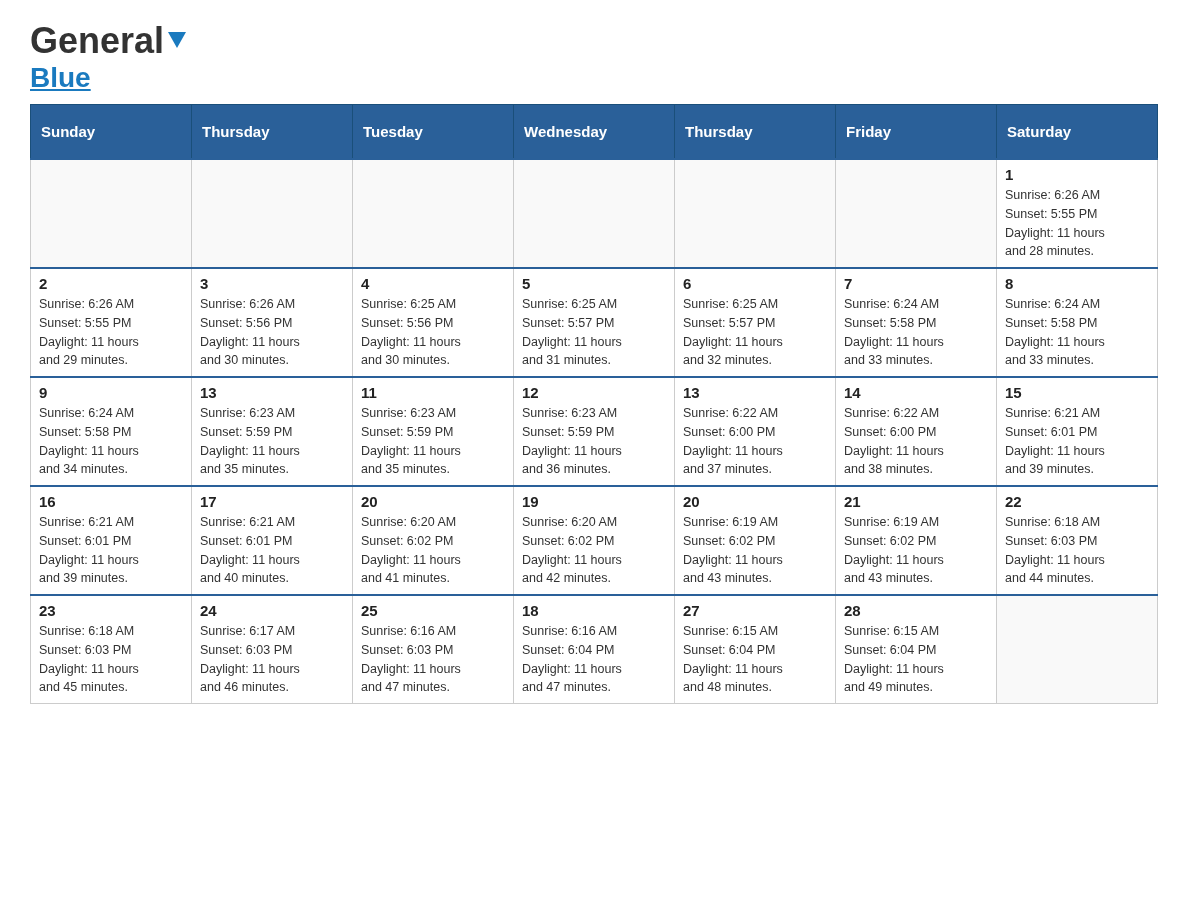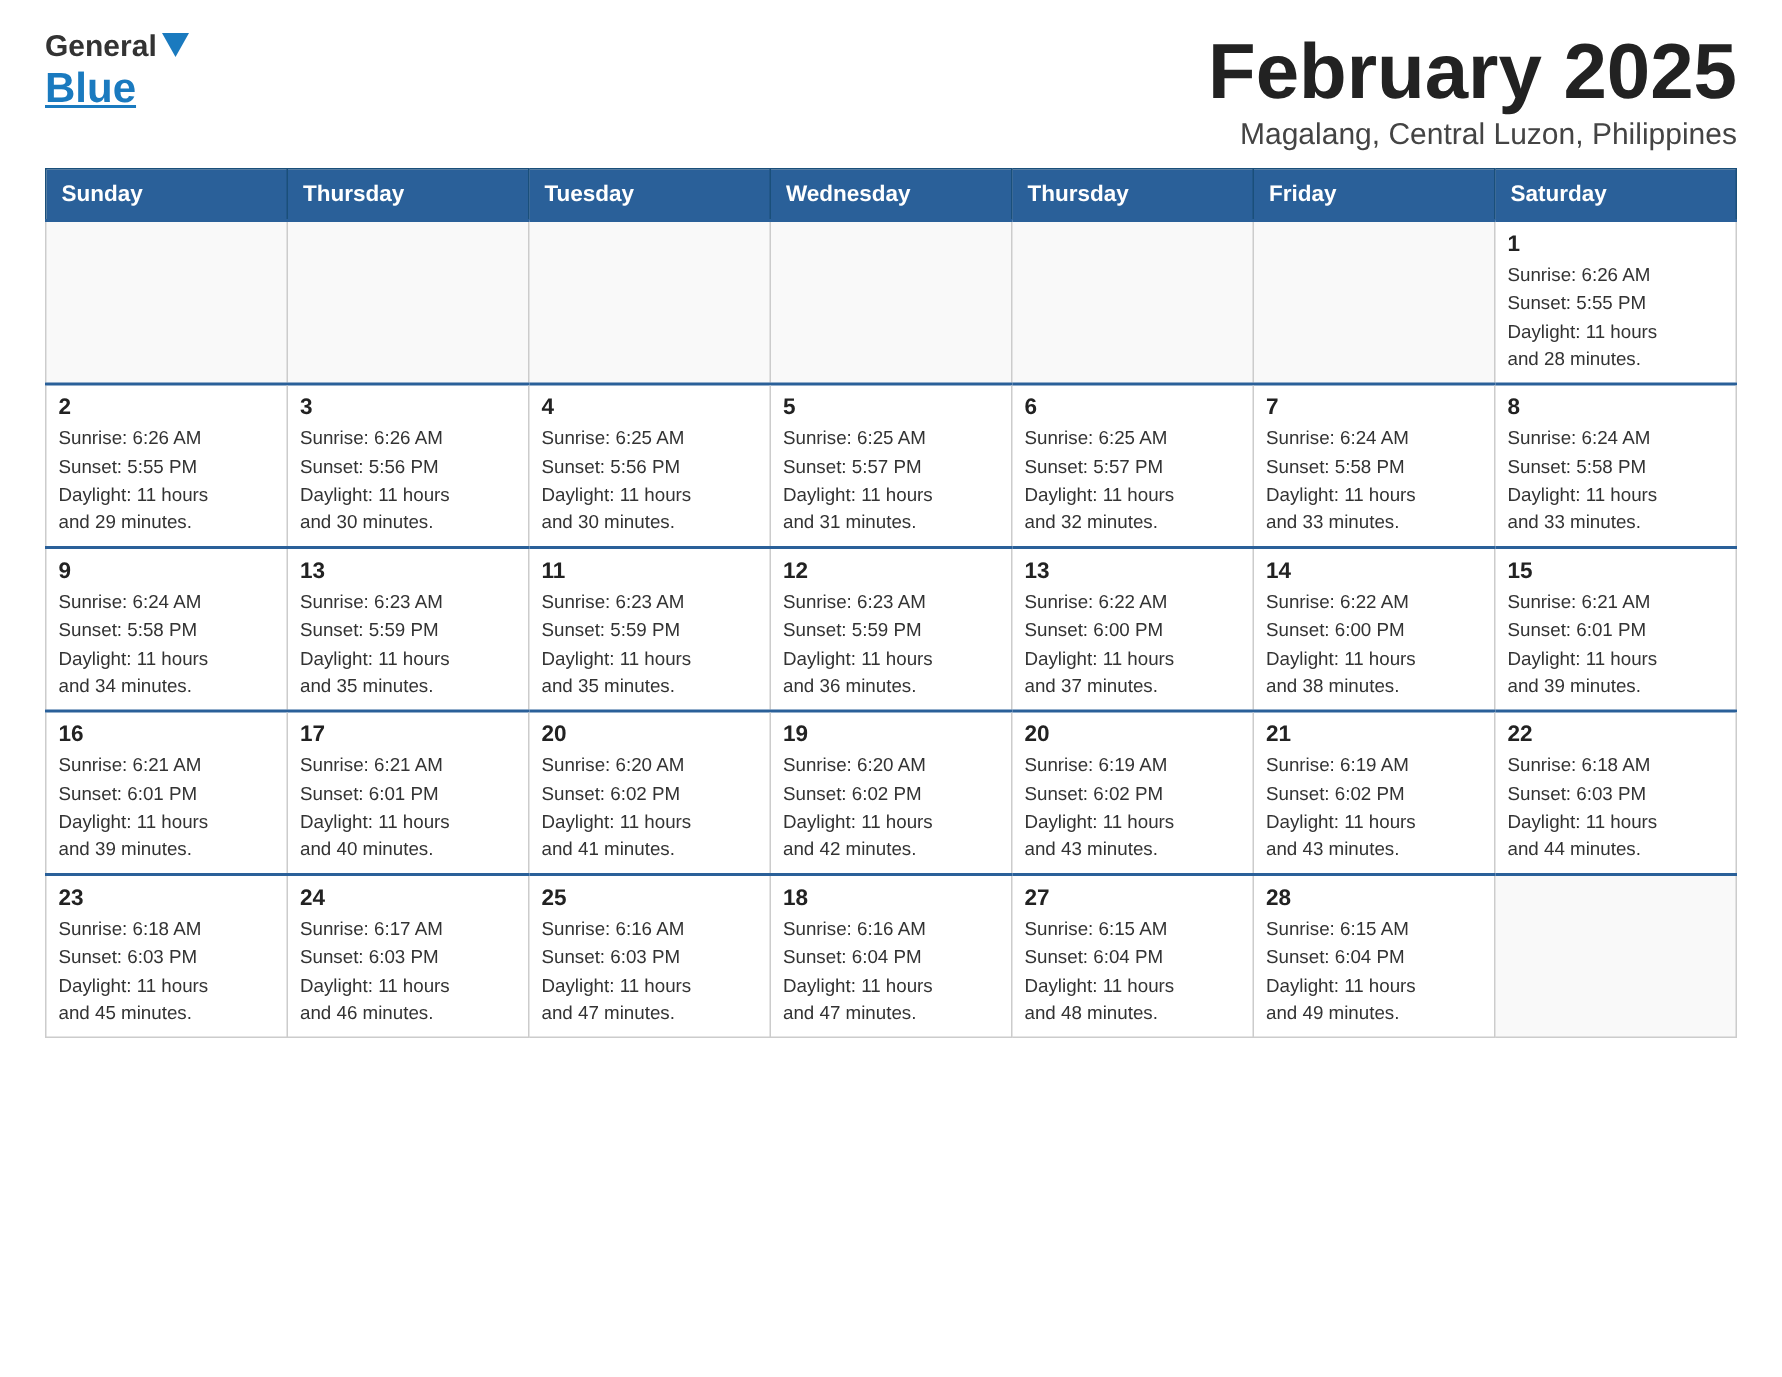--- a/index.html
+++ b/index.html
@@ -38,21 +38,21 @@
     .calendar {
       width: 100%;
       border-collapse: collapse;
       margin-top: 5px;
     }
     .calendar th {
       background-color: #2a6099;
       color: #fff;
       font-size: 15px;
       font-weight: bold;
-      padding: 8px 10px;
+      padding: 18px 10px;
       text-align: left;
       border: 1px solid #1a4f7a;
     }
     .calendar td {
       vertical-align: top;
       border: 1px solid #ccc;
       padding: 6px 8px;
       width: calc(100% / 7);
       min-height: 110px;
       font-size: 13px;
@@ -80,34 +80,30 @@
       display: flex;
       align-items: center;
     }
   </style>
 </head>
 <body>
 
 <div class="header">
   <div class="logo">
     <div class="logo-line1">
-      <span style="font-size:20px;font-weight:bold;color:#333;">General</span>
+      <span style="font-size:36px;font-weight:bold;color:#333;">General</span>
       <span style="display:inline-block;margin-left:4px;margin-top:2px;">
         <svg width="18" height="16" viewBox="0 0 18 16">
             <polygon points="0,0 18,0 9,16" fill="#1a7abf"></polygon>
           </svg>
       </span>
     </div>
     <div>
       <span style="font-size:28px;font-weight:bold;color:#1a7abf;text-decoration:underline;">Blue</span>
     </div>
-  </div>
-  <div class="title-area">
-    <div class="month-title">February 2025</div>
-    <div class="location-title">Magalang, Central Luzon, Philippines</div>
   </div>
 </div>
 
 <table class="calendar">
   <thead>
     <tr>
       <th>Sunday</th>
       <th>Thursday</th>
       <th>Tuesday</th>
       <th>Wednesday</th>

